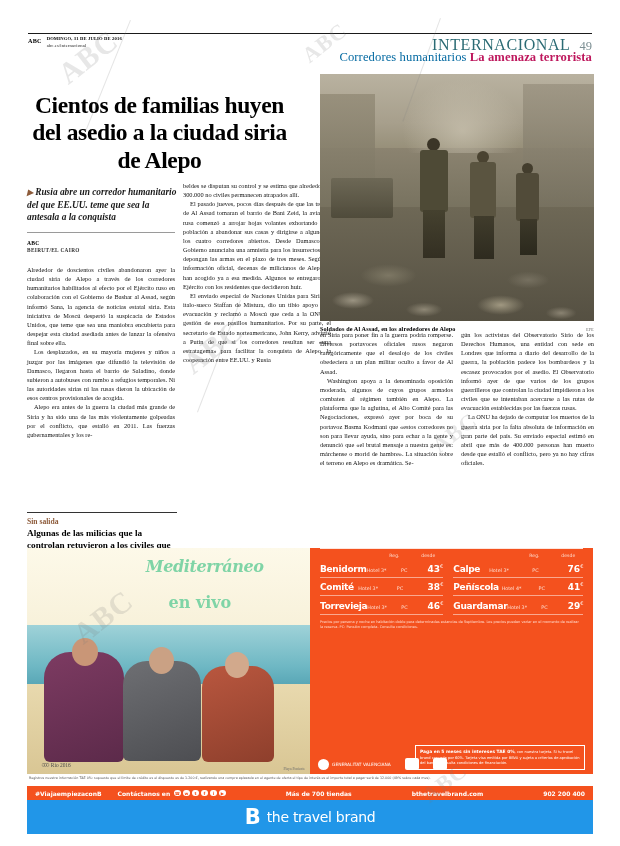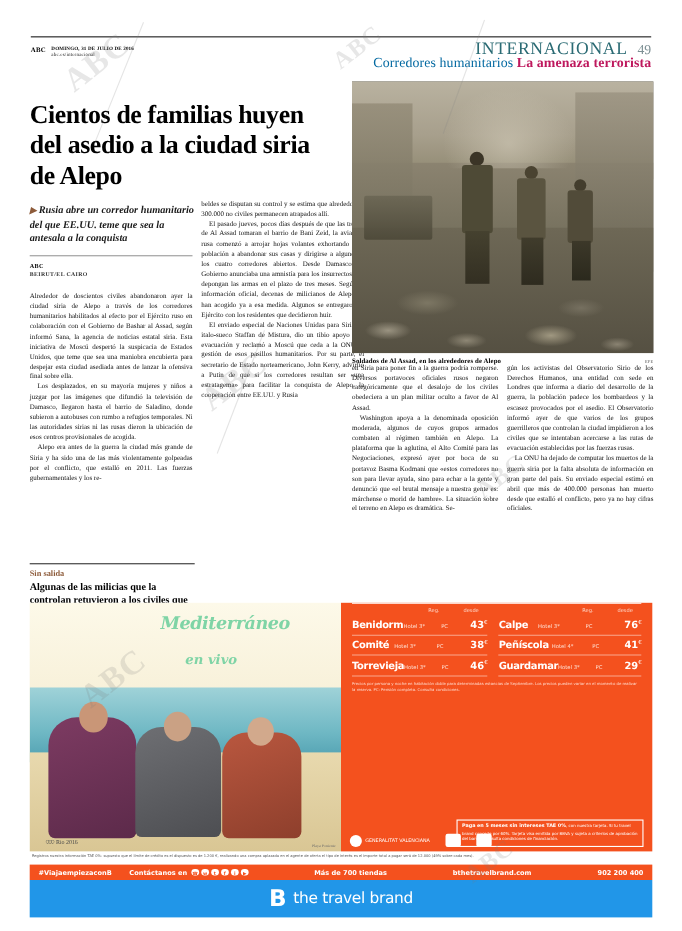--- a/index.html
+++ b/index.html
@@ -2,42 +2,42 @@
 <html><head>
 <meta charset="utf-8">
 <style>
   html,body{margin:0;padding:0;background:#ffffff;}
   body{width:620px;height:846px;position:relative;overflow:hidden;
        font-family:"Liberation Serif",serif;color:#000;}
 
   
   #masthead{position:absolute;left:28px;top:33px;width:564px;}
   .mast-rule{border-top:1.6px solid #1a1a1a;width:100%;}
-  .mast-row{display:flex;align-items:flex-end;justify-content:space-between;padding-top:2px;}
+  .mast-row{display:flex;align-items:flex-start;justify-content:space-between;padding-top:2px;}
   .mast-left{display:flex;align-items:flex-start;gap:5px;}
   .abc-logo{font-family:"Liberation Serif",serif;font-weight:bold;font-size:6.2px;
             letter-spacing:.2px;padding-top:1px;}
   .mast-dates{font-family:"Liberation Serif",serif;font-size:4.6px;line-height:1.45;
               letter-spacing:.15px;}
   .mast-date1{font-weight:bold;}
   .mast-date2{color:#222;}
   .mast-right{display:flex;align-items:baseline;gap:9px;}
   .section-name{font-family:"Liberation Serif",serif;font-size:16px;letter-spacing:.6px;
                 color:#2b6b74;}
   .page-num{font-family:"Liberation Serif",serif;font-size:12.5px;color:#7c8f93;}
 
   
   #kicker{position:absolute;left:0;top:50px;width:592px;text-align:right;
           font-size:12.6px;letter-spacing:.1px;}
   #kicker .k1{color:#0369a1;}
   #kicker .k2{color:#be185d;font-weight:bold;}
 
   
   #headline{position:absolute;left:27px;top:76px;width:265px;
-            font-size:23.5px;font-weight:bold;line-height:1.17;letter-spacing:-.35px;}
+            font-size:23.5px;font-weight:bold;line-height:1.17;letter-spacing:-.35px;text-align:center;}
 
   
   #standfirst{position:absolute;left:27px;top:186px;width:150px;
               font-size:9.4px;line-height:1.33;font-weight:bold;color:#1a1a1a;font-style:italic;}
   #standfirst .arrow{color:#8d5b3a;font-size:8px;margin-right:2px;}
   .sf-rule{position:absolute;left:27px;top:232px;width:148px;border-top:.8px solid #9a9a9a;}
 
   
   #byline{position:absolute;left:27px;top:240px;width:150px;}
   #byline .org{font-size:5.6px;font-weight:bold;letter-spacing:.3px;}
@@ -124,22 +124,22 @@
   #ad-photo .person2head{position:absolute;left:43%;top:44%;width:25px;height:27px;
       background:#caa184;border-radius:50%;}
   #ad-photo .person3{position:absolute;left:62%;top:52%;width:72px;height:96px;
       background:linear-gradient(160deg,#b9573f 0%,#8e3f2c 100%);border-radius:22px 22px 6px 6px;}
   #ad-photo .person3head{position:absolute;left:70%;top:46%;width:24px;height:26px;
       background:#d2a98c;border-radius:50%;}
   #ad-photo .medi{position:absolute;left:42%;top:5%;width:56%;
       font-family:"DejaVu Serif",serif;font-style:italic;font-weight:bold;
       font-size:16px;line-height:1.02;color:#7fd4a6;letter-spacing:-.4px;}
   #ad-photo .vivo{position:absolute;left:50%;top:20%;
-      font-family:"DejaVu Serif",serif;font-style:italic;font-weight:bold;
-      font-size:12px;color:#7fd4a6;}
+      font-family:"DejaVu Serif",serif;font-weight:bold;
+      font-size:16px;color:#7fd4a6;}
   #ad-photo .olympic{position:absolute;left:5%;bottom:5px;font-size:5.4px;color:#4a4a4a;}
   #ad-photo .rings{display:inline-block;margin-right:3px;letter-spacing:-2px;font-size:7px;}
   #ad-photo .photoname{position:absolute;right:5px;bottom:3px;font-size:3.6px;color:#6a6a6a;}
 
   #ad-right{position:absolute;left:283px;top:0;width:283px;height:226px;background:#f4511e;
       color:#fff;}
   #ad-title{padding:7px 10px 5px 10px;font-family:"DejaVu Sans",sans-serif;
       font-weight:bold;font-size:15.5px;letter-spacing:-.5px;}
   #ad-title sup{font-size:7px;vertical-align:super;}
   .ad-hr{height:1px;background:rgba(255,255,255,.85);margin:0 10px;}

